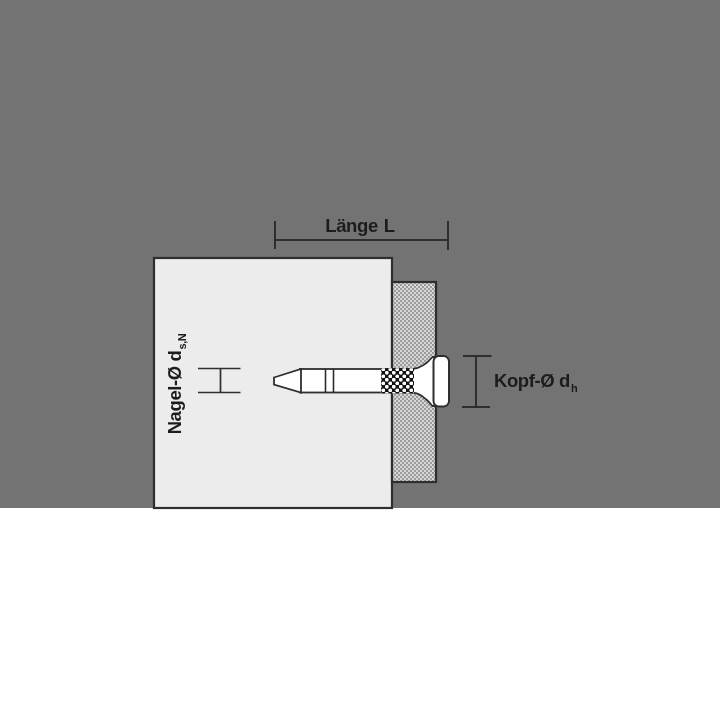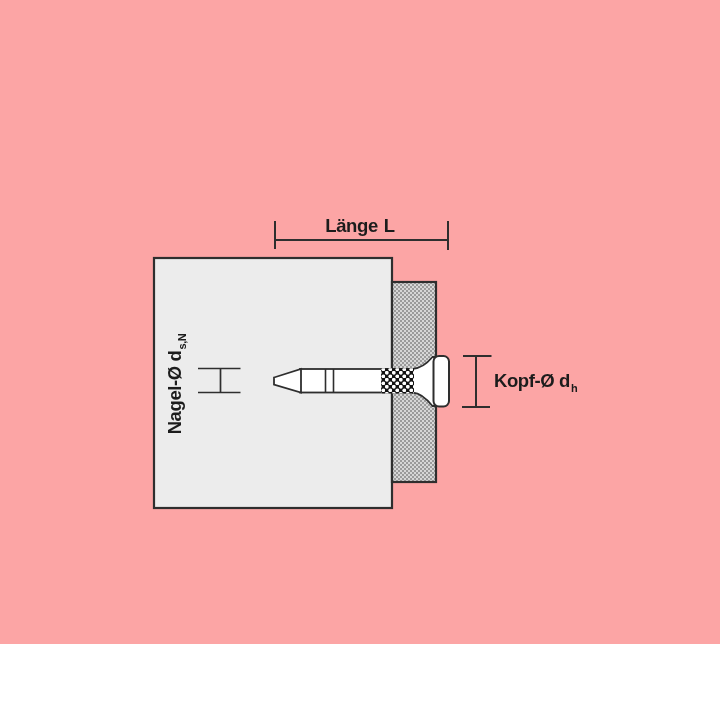--- a/index.html
+++ b/index.html
@@ -6,22 +6,22 @@
     margin: 0;
     padding: 0;
     background: #ffffff;
     width: 720px;
     height: 720px;
     overflow: hidden;
   }
   .stage {
     position: relative;
     width: 720px;
-    height: 644px;
-    background: #fca5a5;
+    height: 508px;
+    background: #737373;
   }
   svg { display: block; }
   .lbl {
     font-family: "Liberation Sans", sans-serif;
     font-weight: 700;
     font-size: 18.5px;
     letter-spacing: -0.4px;
   }
   .sub {
     font-size: 11px;

